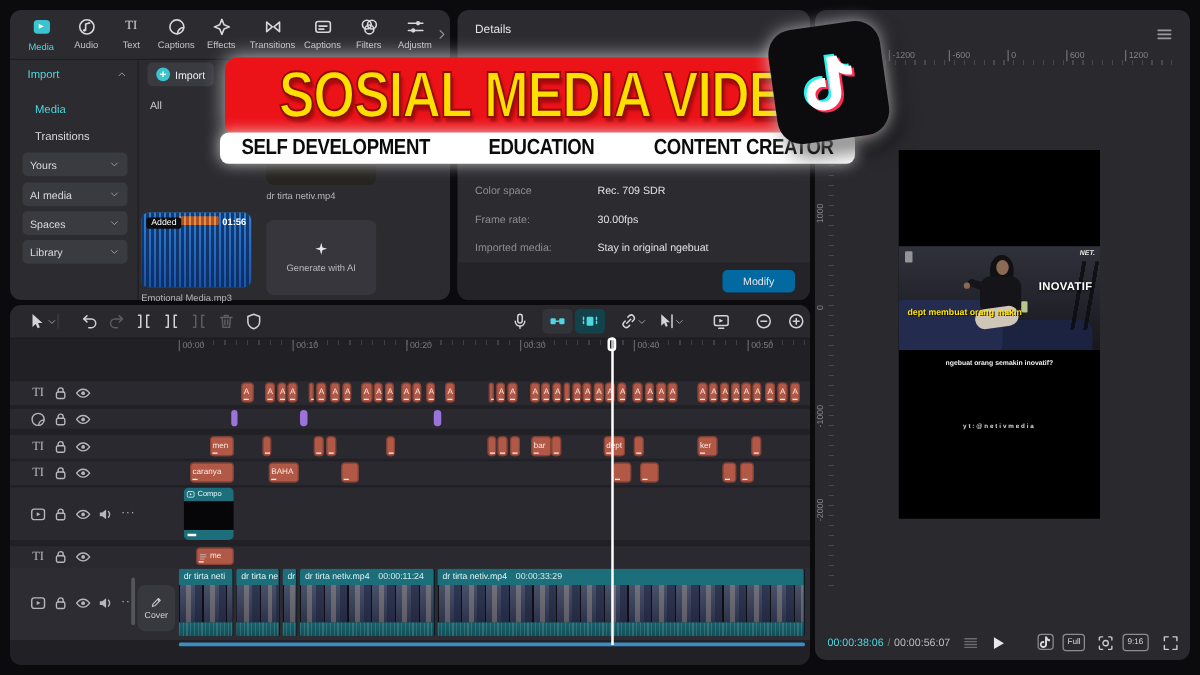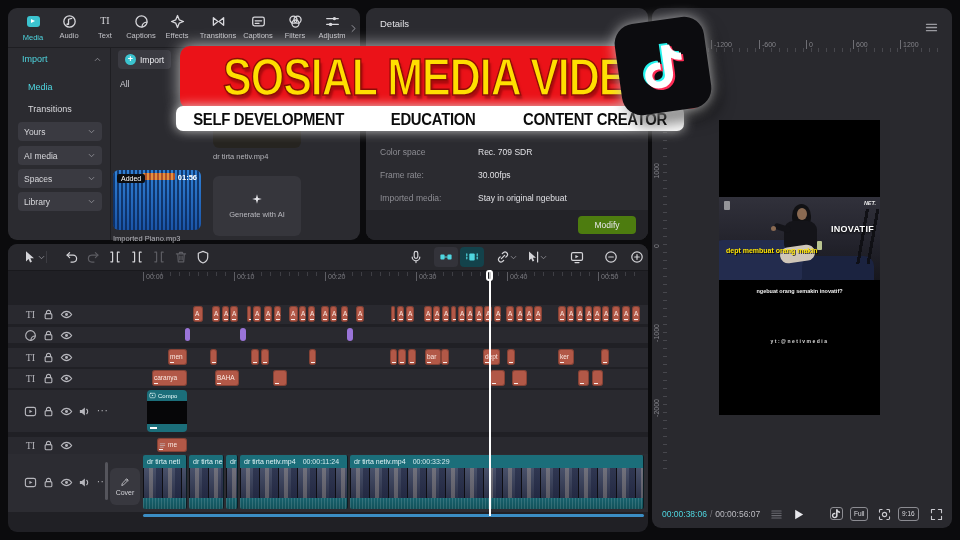--- a/index.html
+++ b/index.html
@@ -55,21 +55,21 @@
   .thumb-gen{background:#36363c;display:flex;flex-direction:column;align-items:center;justify-content:center;gap:5px}
   .thumb-gen .ic{color:#e8e8ec;width:12px;height:12px}
   .gen-lb{font-size:7.5px;color:#b9b9bf}
 
   
   .dt-title{position:absolute;left:14px;top:10px;font-size:9.5px;color:#e2e2e6}
   #details-rows{position:absolute;inset:0}
   .dt-label{position:absolute;left:14px;font-size:8.5px;color:#8d8d93}
   .dt-value{position:absolute;left:112px;font-size:8.5px;color:#e0e0e4}
   .dt-footer{position:absolute;left:0;bottom:0;width:100%;height:30px;background:#232328;border-radius:0 0 9px 9px}
-  .modify-btn{position:absolute;right:12px;top:6px;width:58px;height:18px;background:#4d7c0f;border:none;border-radius:4px;color:#e8e8ec;font-size:8.5px;font-family:inherit;cursor:pointer}
+  .modify-btn{position:absolute;right:12px;top:6px;width:58px;height:18px;background:#0369a1;border:none;border-radius:4px;color:#e8e8ec;font-size:8.5px;font-family:inherit;cursor:pointer}
 
   
   .pl-title{position:absolute;left:12px;top:12px;font-size:9.5px;color:#dedee2}
   .pl-menu{position:absolute;right:14px;top:13px;width:13px;height:13px;color:#9a9aa0;cursor:pointer}
   .pr-minor{position:absolute;left:40px;top:40px;width:252px;height:4px;background:repeating-linear-gradient(90deg,#47474d 0 1px,transparent 1px 7.9px)}
   .pr-lab{position:absolute;top:32px;height:9px;line-height:9px;font-size:7px;color:#84848a;border-left:1px solid #6e6e74;padding-left:2px}
   .pv-minor{position:absolute;left:11px;top:84px;width:4px;height:382px;background:repeating-linear-gradient(180deg,#47474d 0 1px,transparent 1px 8px)}
   .pv-lab{position:absolute;left:1px;font-size:7px;color:#84848a;writing-mode:vertical-rl;transform:rotate(180deg)}
   .preview{position:absolute;left:67px;top:112px;width:161px;height:295px;background:#000}
   .scene{position:absolute;left:0;top:77px;width:161px;height:83px;overflow:hidden;background:linear-gradient(180deg,#31313b 0%,#23232c 55%,#17171d 100%)}
@@ -289,21 +289,21 @@
 
     <div class="media-item" style="left:205px;top:80px">
       <div class="thumb thumb-vid"></div>
       <div class="m-label">dr tirta netiv.mp4</div>
     </div>
     <div class="media-item" style="left:105px;top:162px">
       <div class="thumb thumb-audio">
         <span class="badge">Added</span>
         <span class="dur">01:56</span>
       </div>
-      <div class="m-label">Imported Piano.mp3</div>
+      <div class="m-label">Emotional Media.mp3</div>
     </div>
     <div class="media-item" style="left:205px;top:168px">
       <div class="thumb thumb-gen">
         <span class="ic" data-icon="sparkle-icon">
             <svg viewBox="0 0 14 14" fill="none" stroke="currentColor" stroke-width="1.2" stroke-linecap="round" stroke-linejoin="round">
               <path d="M7 1.4 8.2 5.8 12.6 7 8.2 8.2 7 12.6 5.8 8.2 1.4 7l4.4-1.2z" fill="currentColor" stroke="none"></path>
             </svg>
           </span>
         <div class="gen-lb">Generate with AI</div>
       </div>

